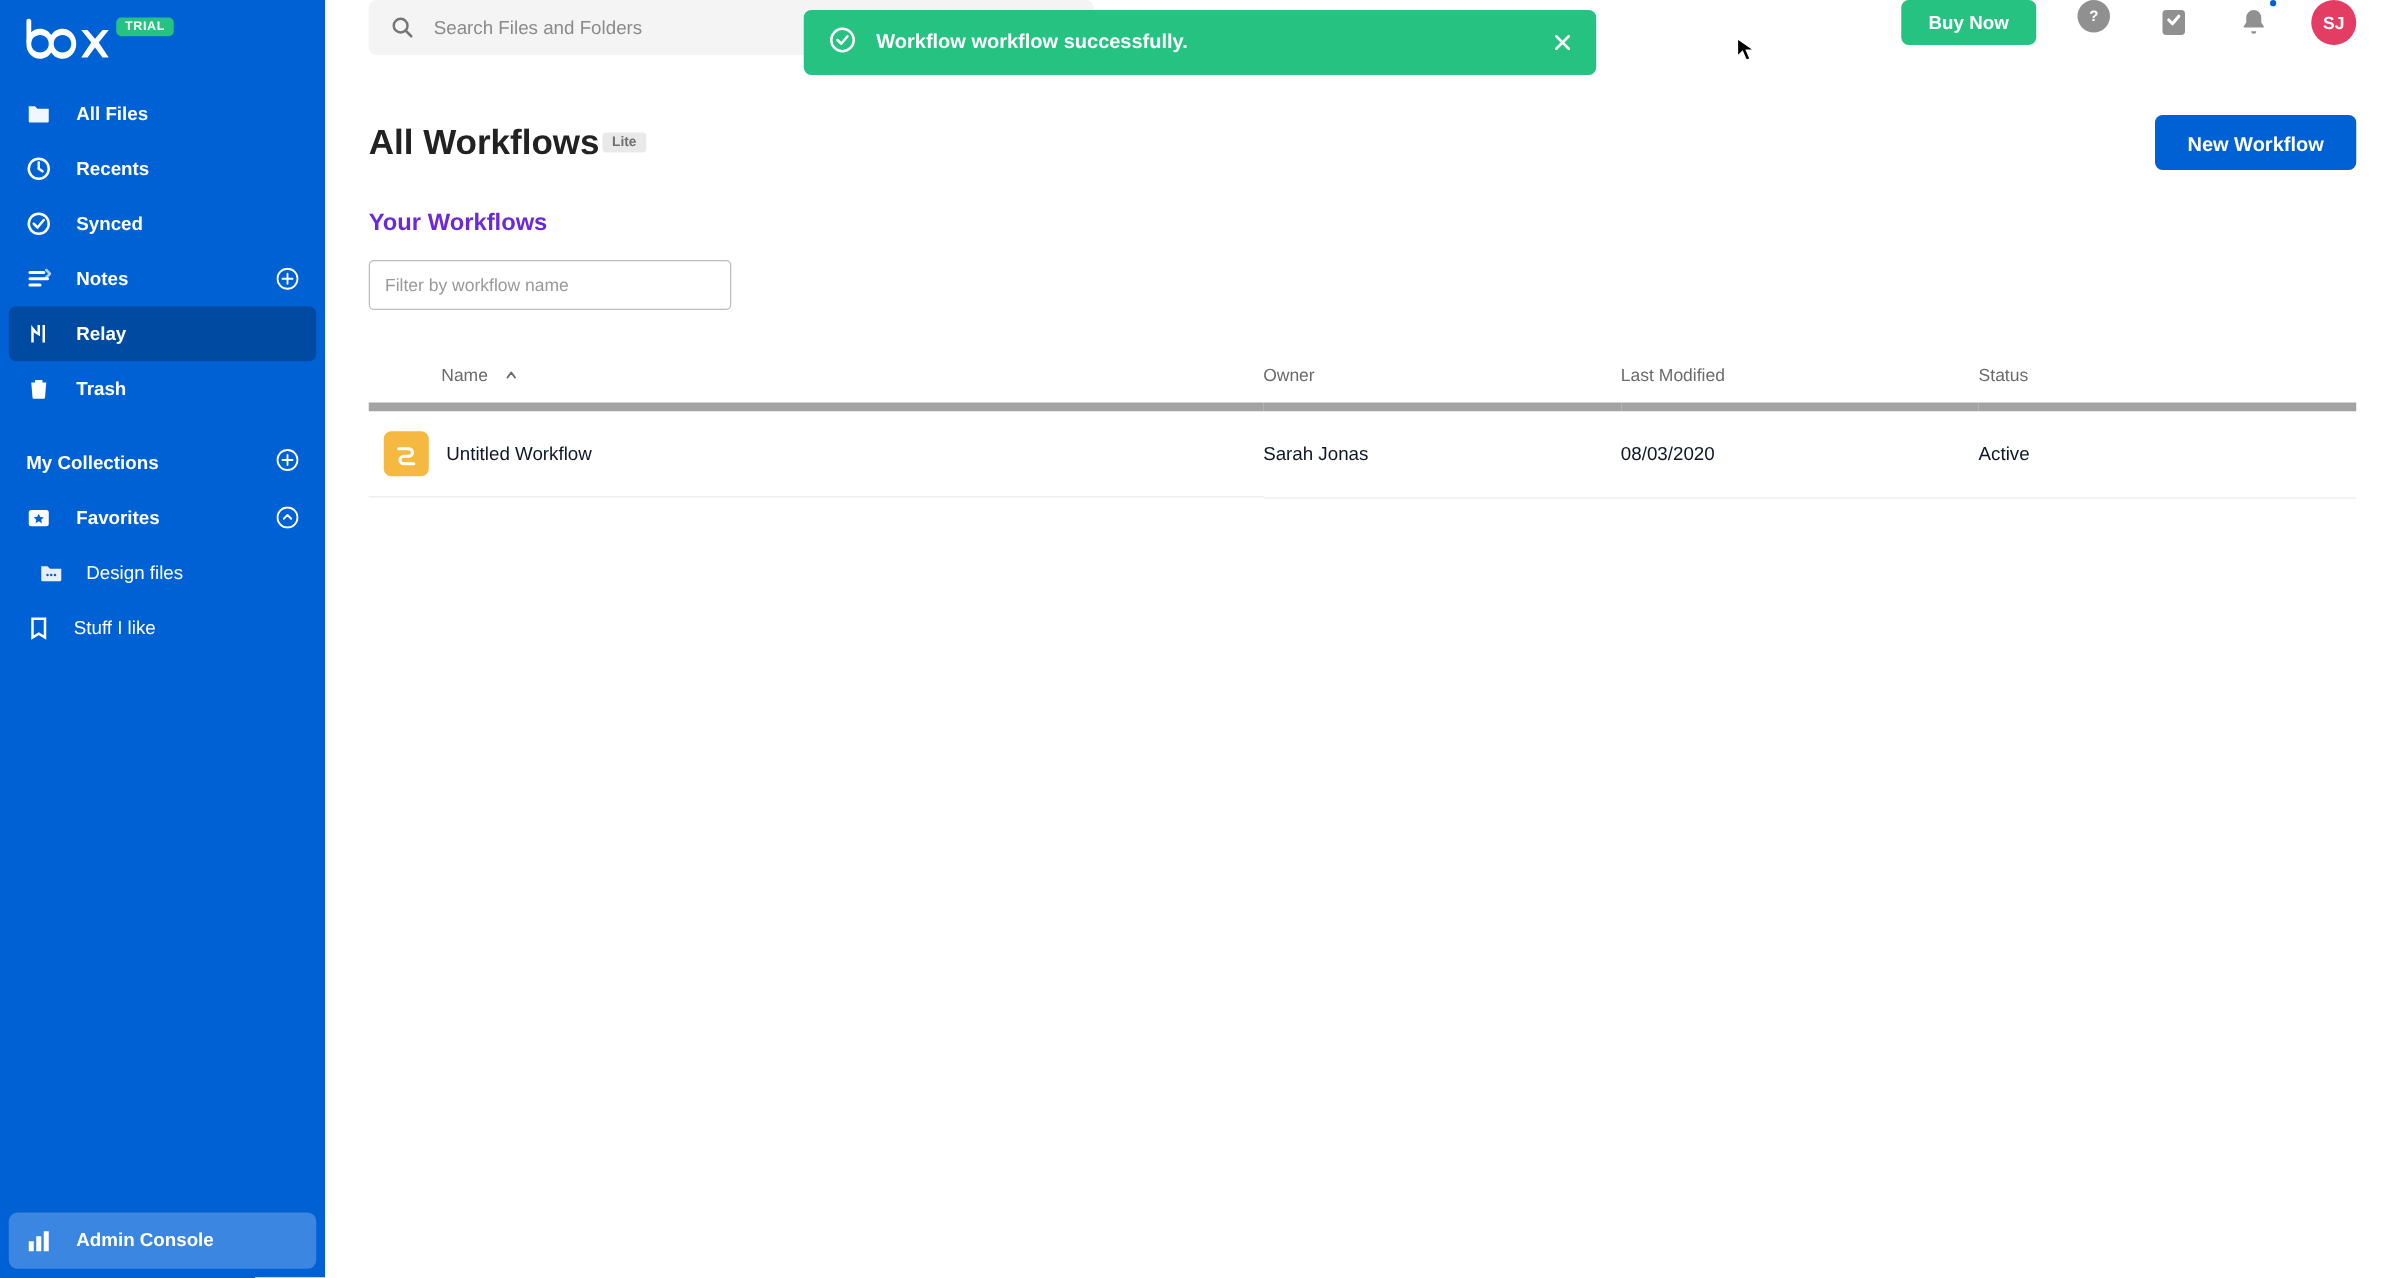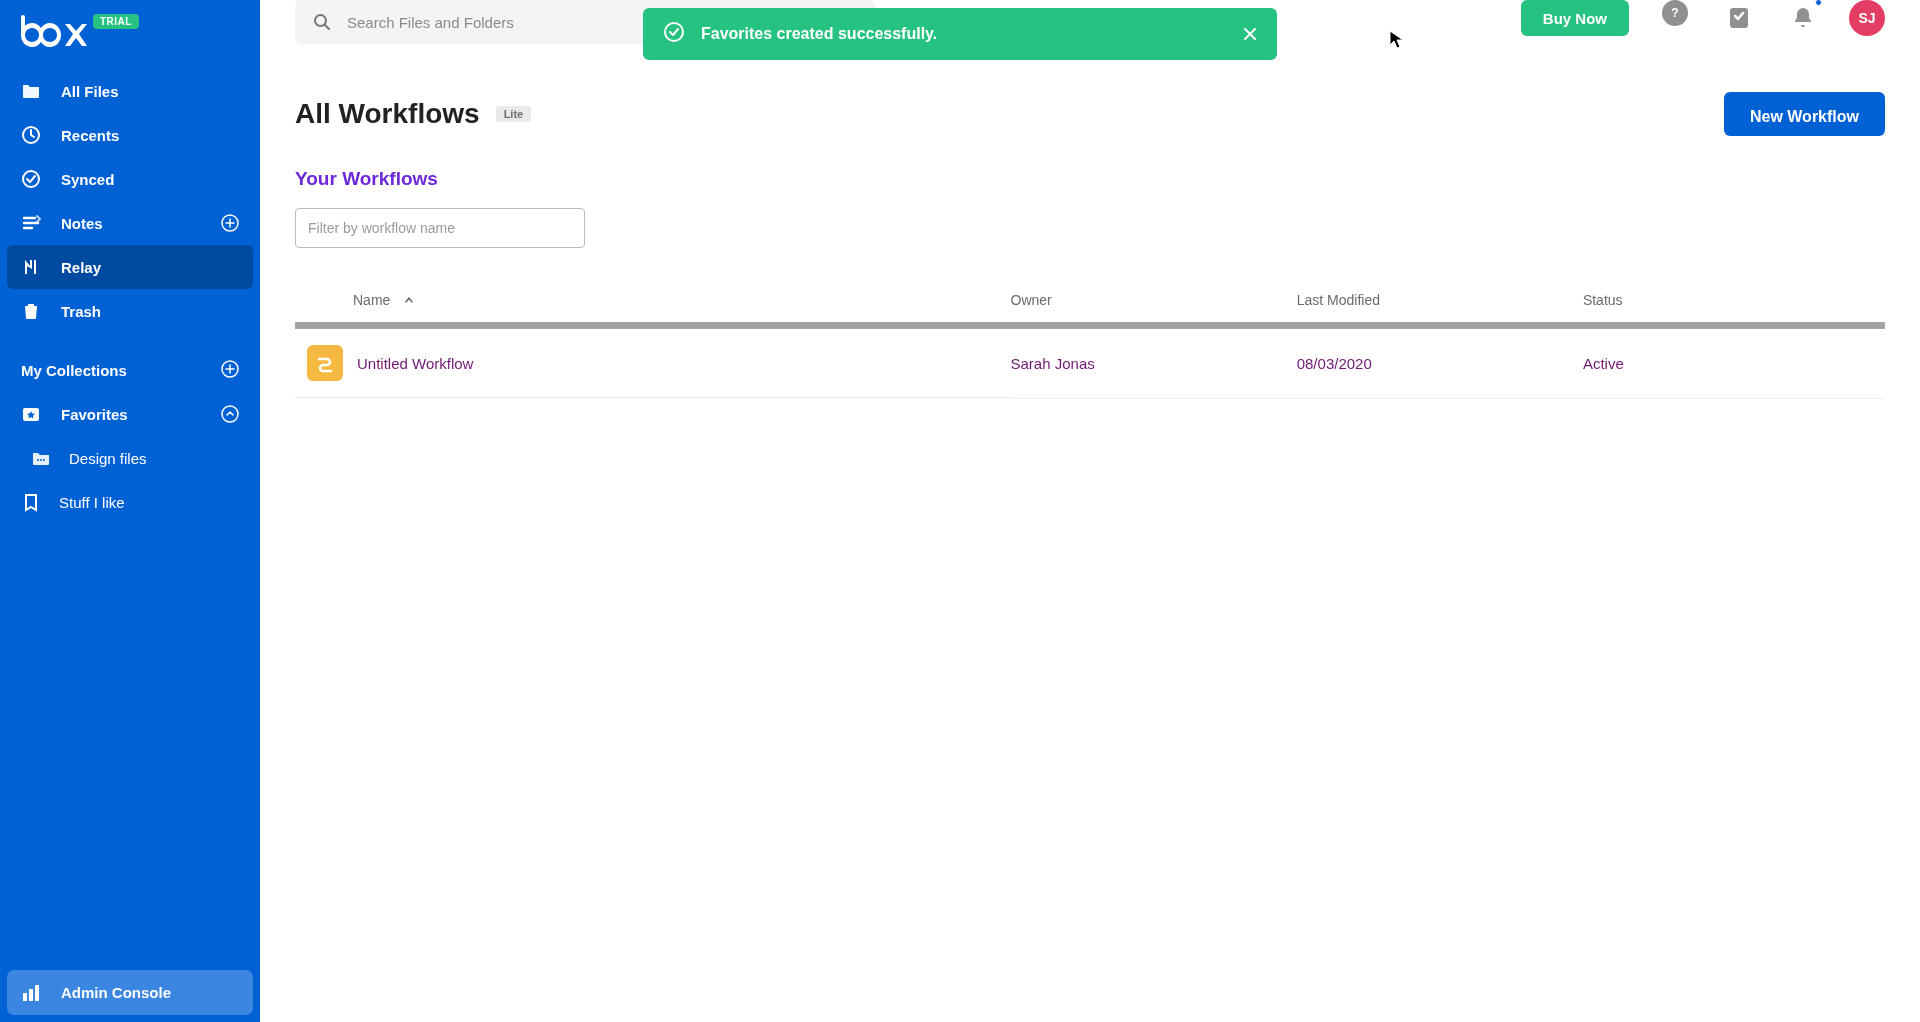--- a/index.html
+++ b/index.html
@@ -34,33 +34,33 @@
     .search-input { flex: 1; border: none; background: transparent; font-size: 15px; color: #444; outline: none; }
     .search-input::placeholder { color: #8a8a8a; }
     .filter-icon { color: #999; display:flex; margin-left: 260px; cursor:pointer; }
     
     .buy-now { background: #26c281; color: #fff; border: none; border-radius: 6px; height: 36px; padding: 0 22px; font-weight: 600; font-size: 15px; cursor: pointer; margin-left: auto; }
     .top-icon { width: 36px; height: 36px; border-radius: 50%; display: flex; align-items: center; justify-content: center; cursor: pointer; color: #909090; }
     .top-icon.help { background: #909090; color: #fff; width: 26px; height: 26px; margin: 0 5px; }
     .avatar { width: 36px; height: 36px; border-radius: 50%; background: #e33d63; color: #fff; font-weight: 600; font-size: 14px; display: flex; align-items: center; justify-content: center; cursor: pointer; }
     
     .page-header { display: flex; align-items: center; justify-content: space-between; margin-top: 10px; margin-bottom: 32px; }
-    .page-title-wrap { display: flex; align-items: center; gap: 16px; }
+    .page-title-wrap { display: flex; align-items: center; gap: 2px; }
     .page-title { font-size: 28px; font-weight: 700; color: #222; }
     .lite-badge { background: #e9e9e9; color: #6f6f6f; font-size: 11px; font-weight: 700; padding: 2px 8px; border-radius: 3px; }
     .new-workflow-btn { background: #0061d5; color: #fff; border: none; border-radius: 6px; height: 44px; padding: 16px 26px; font-weight: 600; font-size: 16px; cursor: pointer; }
     
     .section-title { font-size: 19px; font-weight: 700; color: #6d28d9; margin-bottom: 18px; }
     .filter-input { width: 290px; height: 40px; border: 1px solid #bdbdbd; border-radius: 4px; padding: 0 12px; font-size: 14px; outline: none; margin-bottom: 30px; }
     .filter-input::placeholder { color: #9a9a9a; }
     
     .table { width: 100%; border-collapse: collapse; }
     .table th { text-align: left; font-weight: 400; color: #6b6b6b; font-size: 14px; padding: 14px 0; border-bottom: 7px solid #a3a3a3; }
     .table th.name-col { padding-left: 58px; }
-    .table td { padding: 16px 0; border-bottom: 1px solid #ececec; font-size: 15px; color: #701a75; vertical-align: middle; }
+    .table td { padding: 16px 0; border-bottom: 1px solid #ececec; font-size: 15px; color: #0f172a; vertical-align: middle; }
     .table td.name-cell { display: flex; align-items: center; gap: 14px; padding-left: 12px; }
     .wf-icon { width: 36px; height: 36px; background: #f5b941; border-radius: 6px; display: flex; align-items: center; justify-content: center; color: #fff; font-weight: bold; }
     .sort-caret { display:inline-block; margin-left:10px; }
     
     
     .toast { position: absolute; top: 8px; left: 50%; transform: translateX(-50%); width: 634px; height: 52px; background: #26c281; border-radius: 6px; display: flex; align-items: center; padding: 0 20px; color: #fff; gap: 16px; z-index: 100; }
     .toast-msg { font-weight: 600; font-size: 16px; flex: 1; }
     .toast-close { cursor: pointer; display:flex; }
     
     
@@ -290,21 +290,21 @@
   </table>
 </div>
 
 <div class="toast">
   <span>
     <svg width="22" height="22" viewBox="0 0 22 22" fill="none">
         <circle cx="11" cy="11" r="9" stroke="#fff" stroke-width="2"></circle>
         <path d="M7 11l3 3 5-6" stroke="#fff" stroke-width="2" stroke-linecap="round" stroke-linejoin="round"></path>
       </svg>
   </span>
-  <span class="toast-msg">Favorites created successfully.</span>
+  <span class="toast-msg">Workflow workflow successfully.</span>
   <span class="toast-close">
     <svg width="14" height="14" viewBox="0 0 14 14" fill="none">
         <path d="M2 2l10 10M12 2L2 12" stroke="#fff" stroke-width="2" stroke-linecap="round"></path>
       </svg>
   </span>
 </div>
 
 <svg class="cursor" viewBox="0 0 16 20">
     <path d="M1 1l0 14 4-4 3 7 3-1-3-7 6 0z" fill="#000" stroke="#fff" stroke-width="1"></path>
   </svg>

